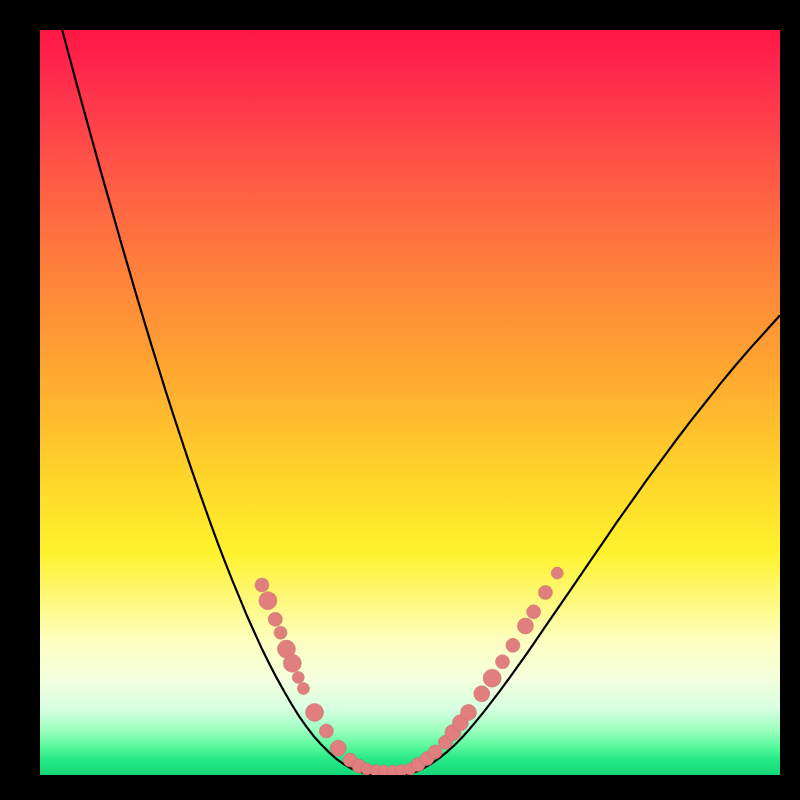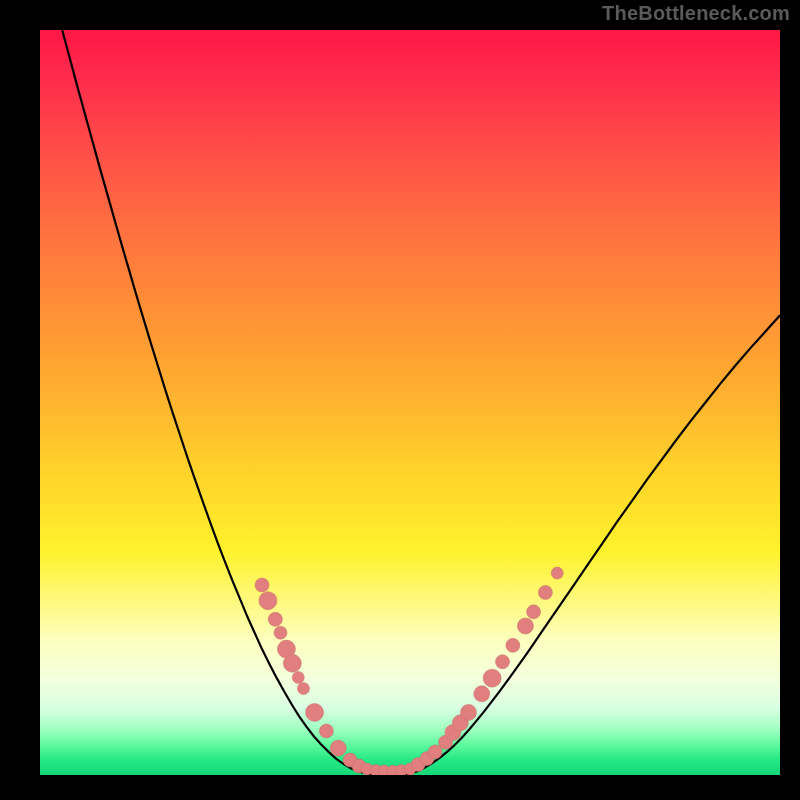--- a/index.html
+++ b/index.html
@@ -64,21 +64,20 @@
     left: 0;
     top: 0;
     width: 100%;
     height: 100%;
   }
 </style>
 </head>
 <body>
 
 <div class="frame">
-  <div class="watermark">TheBottleneck.com</div>
   <div class="plot-area">
     <div class="gradient-bg"></div>
     <svg class="curves" viewBox="0 0 740 745" preserveAspectRatio="none">
       <path id="curve-path" fill="none" stroke="#000" stroke-width="2.2" d="M22.20 0.00 L29.60 27.57 L37.00 55.13 L44.40 81.95 L51.80 108.77 L59.20 135.59 L66.60 161.67 L74.00 187.74 L81.40 213.82 L88.80 239.14 L96.20 264.47 L103.60 289.06 L111.00 313.65 L118.40 337.48 L125.80 361.32 L133.20 384.42 L140.60 406.77 L148.00 429.12 L155.40 450.72 L162.80 471.58 L170.20 492.45 L177.60 512.56 L185.00 531.93 L192.40 550.56 L199.80 568.43 L207.20 586.32 L214.60 602.70 L222.00 619.10 L229.40 634.00 L236.80 648.15 L244.20 661.56 L251.60 674.23 L259.00 686.14 L266.40 696.58 L273.80 706.26 L281.20 714.46 L288.60 721.90 L296.00 728.61 L303.40 733.83 L310.80 738.29 L318.20 741.27 L325.60 743.51 L333.00 744.25 L340.40 745.00 L347.80 745.00 L355.20 745.00 L362.60 744.25 L370.00 743.51 L377.40 741.27 L384.80 737.55 L392.20 733.08 L399.60 727.87 L407.00 721.90 L414.40 715.20 L421.80 707.75 L429.20 699.55 L436.60 690.62 L444.00 681.67 L458.80 662.30 L473.60 642.19 L488.40 621.33 L503.20 599.73 L518.00 578.12 L532.80 556.51 L547.60 534.91 L562.40 513.31 L577.20 491.70 L592.00 470.84 L606.80 449.98 L621.60 429.87 L636.40 409.75 L651.20 390.38 L666.00 371.75 L680.80 353.13 L695.60 335.25 L710.40 318.12 L725.20 301.73 L740.00 285.33"></path>
       <g id="marker-layer">
           <circle cx="222.00" cy="555.02" r="7" fill="#e07f7e" stroke="#c76a69" stroke-width="0.5"></circle>
           <circle cx="227.92" cy="570.67" r="9" fill="#e07f7e" stroke="#c76a69" stroke-width="0.5"></circle>
           <circle cx="235.32" cy="589.30" r="7" fill="#e07f7e" stroke="#c76a69" stroke-width="0.5"></circle>
           <circle cx="240.50" cy="602.70" r="6.5" fill="#e07f7e" stroke="#c76a69" stroke-width="0.5"></circle>
           <circle cx="246.42" cy="619.10" r="9" fill="#e07f7e" stroke="#c76a69" stroke-width="0.5"></circle>

